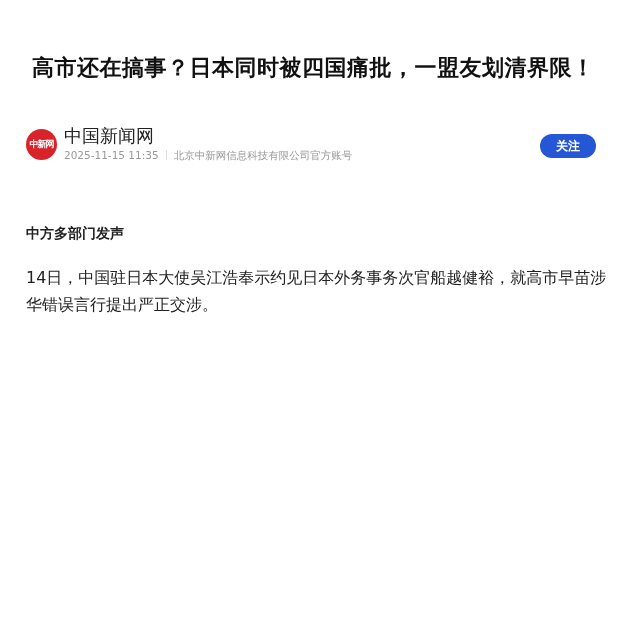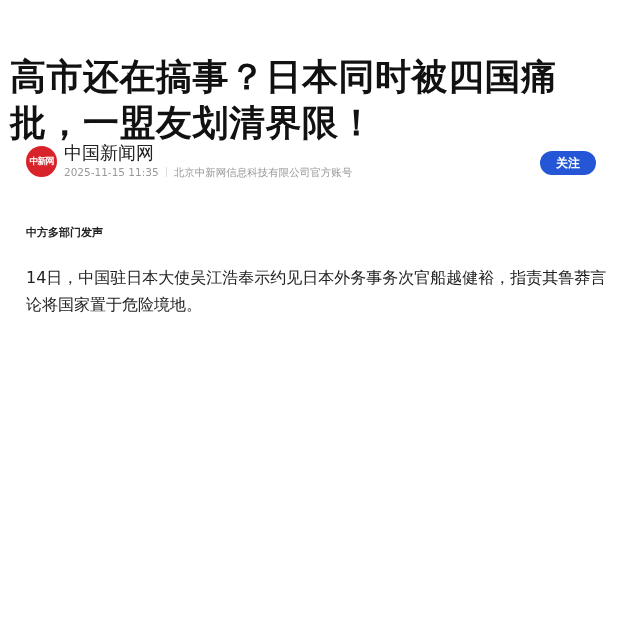--- a/index.html
+++ b/index.html
@@ -15,33 +15,33 @@
       color: #222222;
     }
     .page {
       position: relative;
       width: 640px;
       height: 644px;
       background: #ffffff;
     }
     .title {
       position: absolute;
-      left: 10px;
+      left: 32px;
       top: 30px;
       width: 600px;
-      font-size: 36px;
+      font-size: 22px;
       line-height: 46px;
       font-weight: bold;
       color: #111111;
       letter-spacing: 0.5px;
     }
     .author-bar {
       position: absolute;
       left: 24px;
-      top: 144px;
+      top: 127px;
       width: 592px;
       height: 40px;
     }
     .avatar {
       position: absolute;
       left: 2px;
       top: 2px;
       width: 31px;
       height: 31px;
       border-radius: 50%;
@@ -105,21 +105,21 @@
       width: 594px;
       font-size: 16px;
       line-height: 27px;
       color: #222222;
     }
     .body-text p {
       margin: 0 0 19px 0;
     }
     .body-text h3 {
       margin: 8px 0 20px 0;
-      font-size: 11px;
+      font-size: 14px;
       font-weight: bold;
       line-height: 22px;
       color: #222222;
     }
   </style>
 </head>
 <body>
 
 <div class="page">
 
@@ -129,16 +129,16 @@
     <div class="avatar">中新网</div>
     <div class="author-name">中国新闻网</div>
     <div class="meta">
       <span>2025-11-15 11:35</span><span class="sep"></span><span>北京中新网信息科技有限公司官方账号</span>
     </div>
     <button class="follow-btn">关注</button>
   </div>
 
   <div class="body-text">
     <h3>中方多部门发声</h3>
-    <p>14日，中国驻日本大使吴江浩奉示约见日本外务事务次官船越健裕，指责其鲁莽言论将国家置于危险境地。</p>
+    <p>14日，中国驻日本大使吴江浩奉示约见日本外务事务次官船越健裕，就高市早苗涉华错误言行提出严正交涉。</p>
   </div>
 
 </div>
 
 </body></html>

